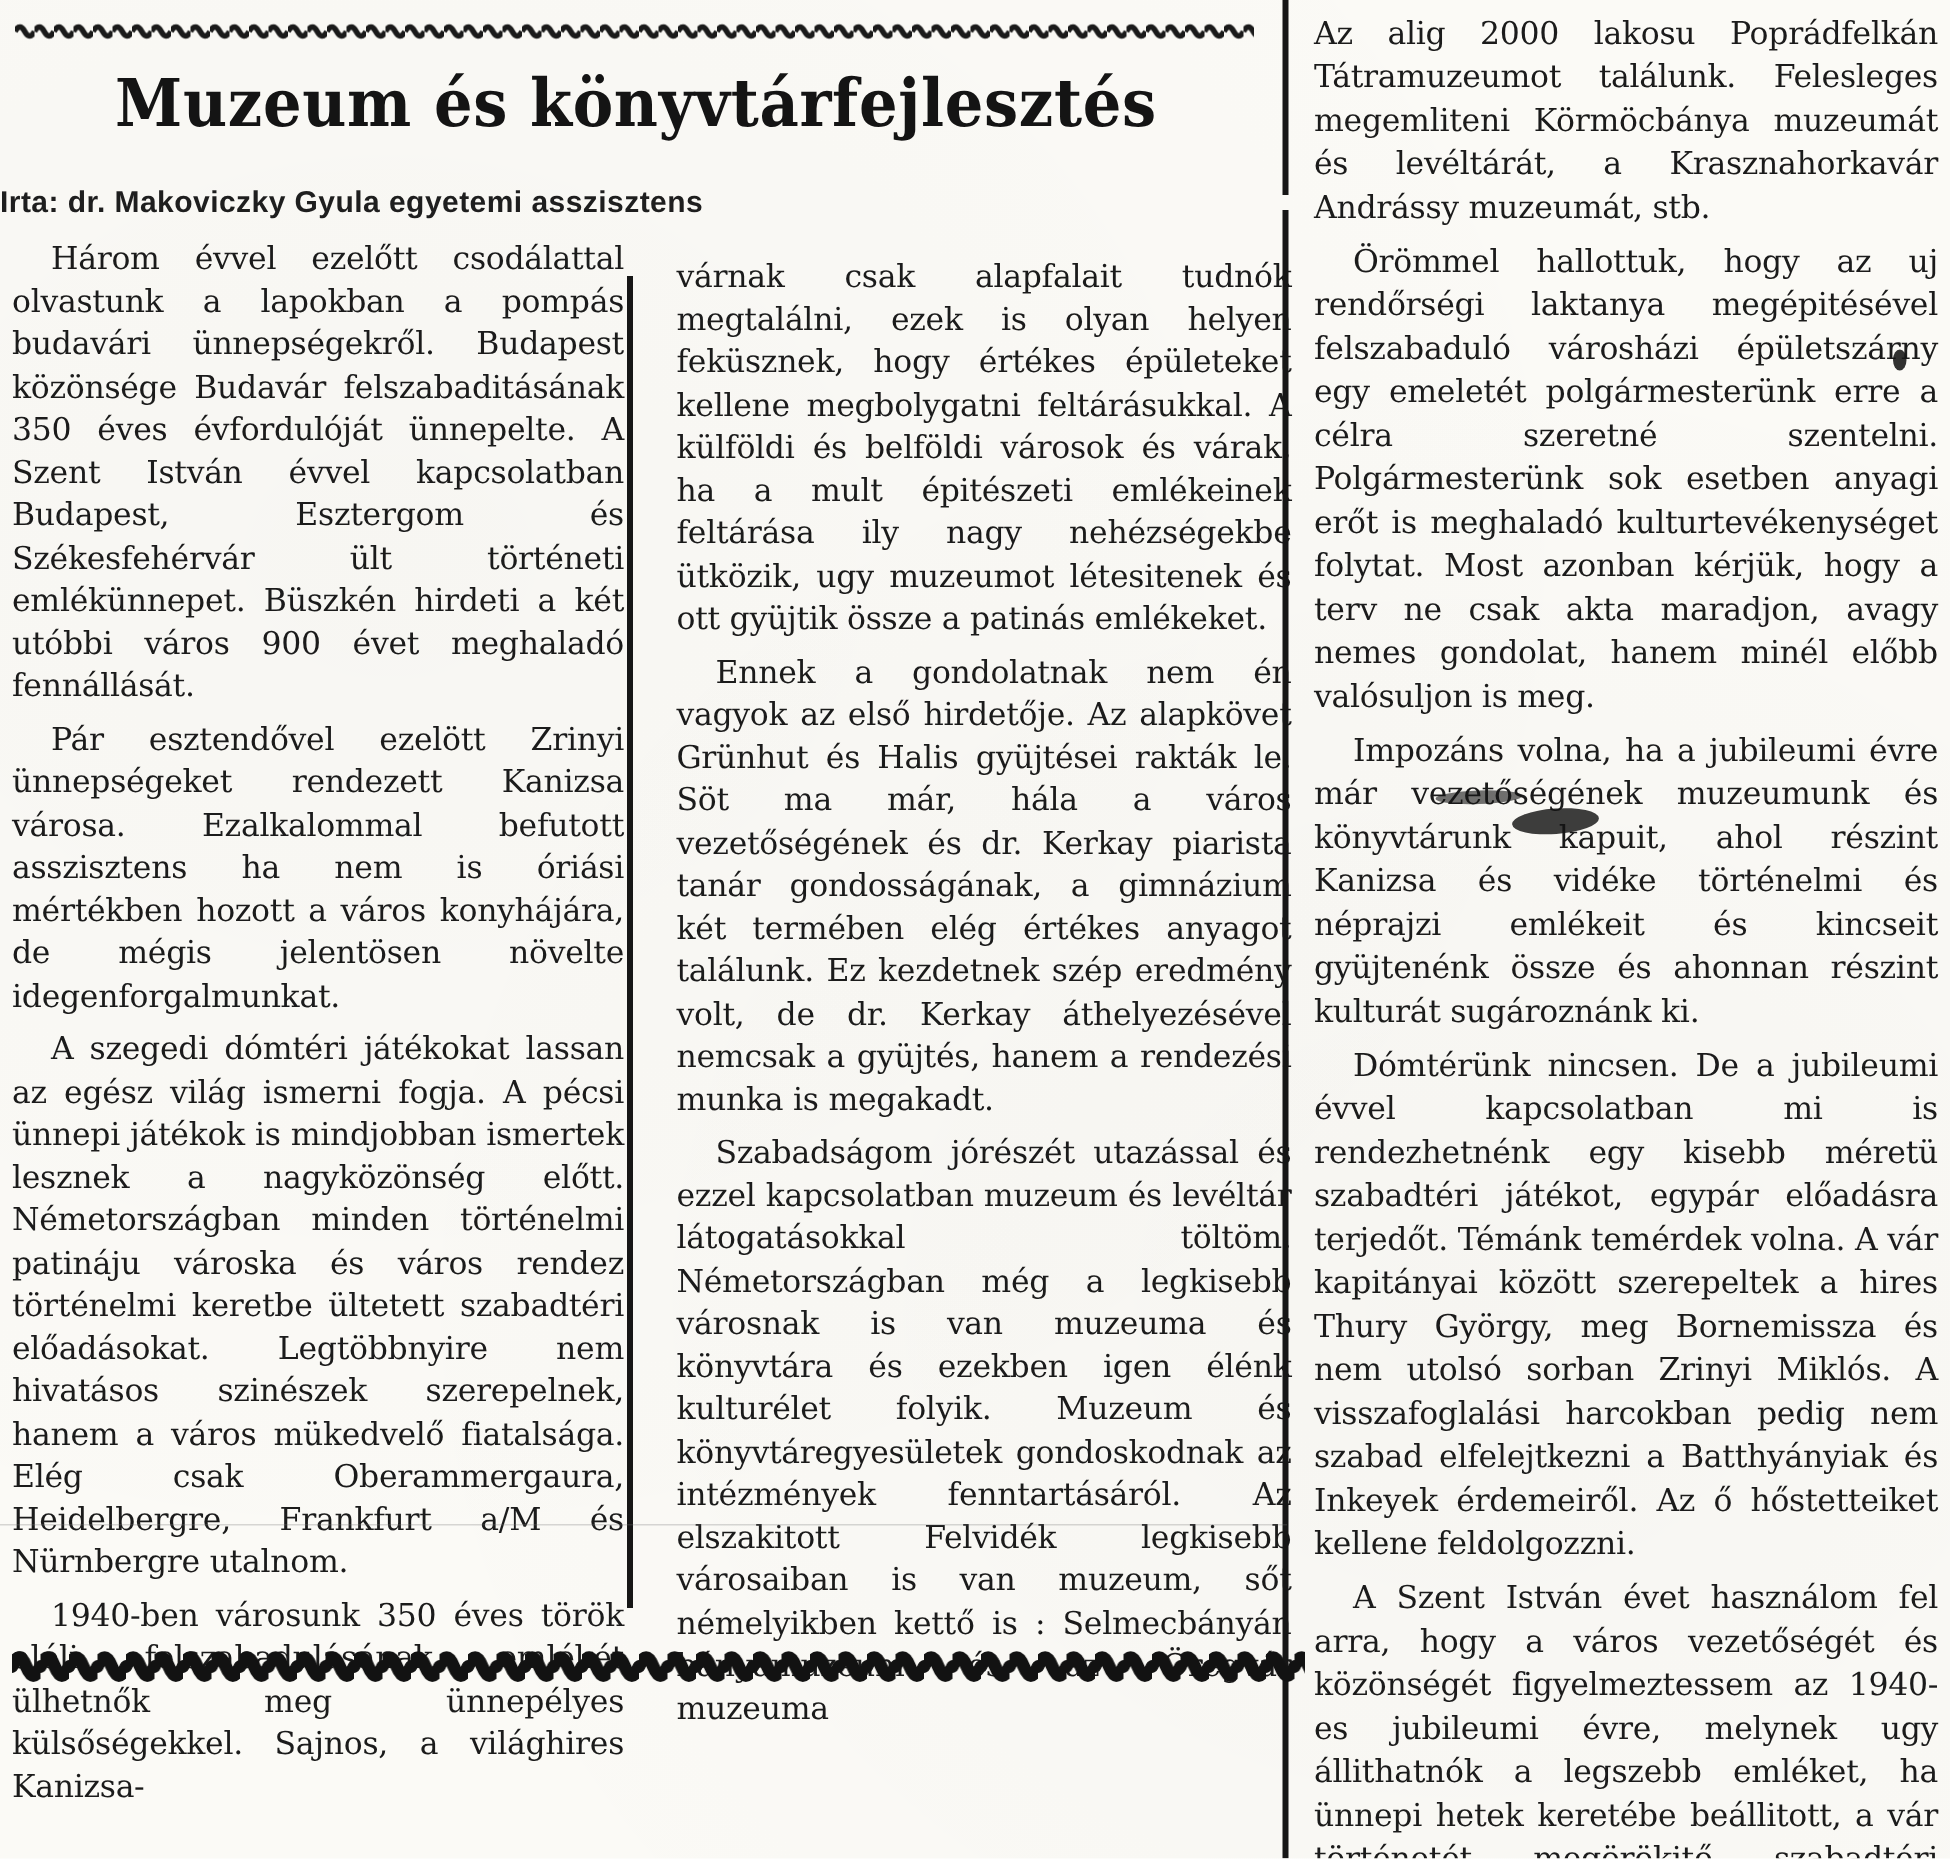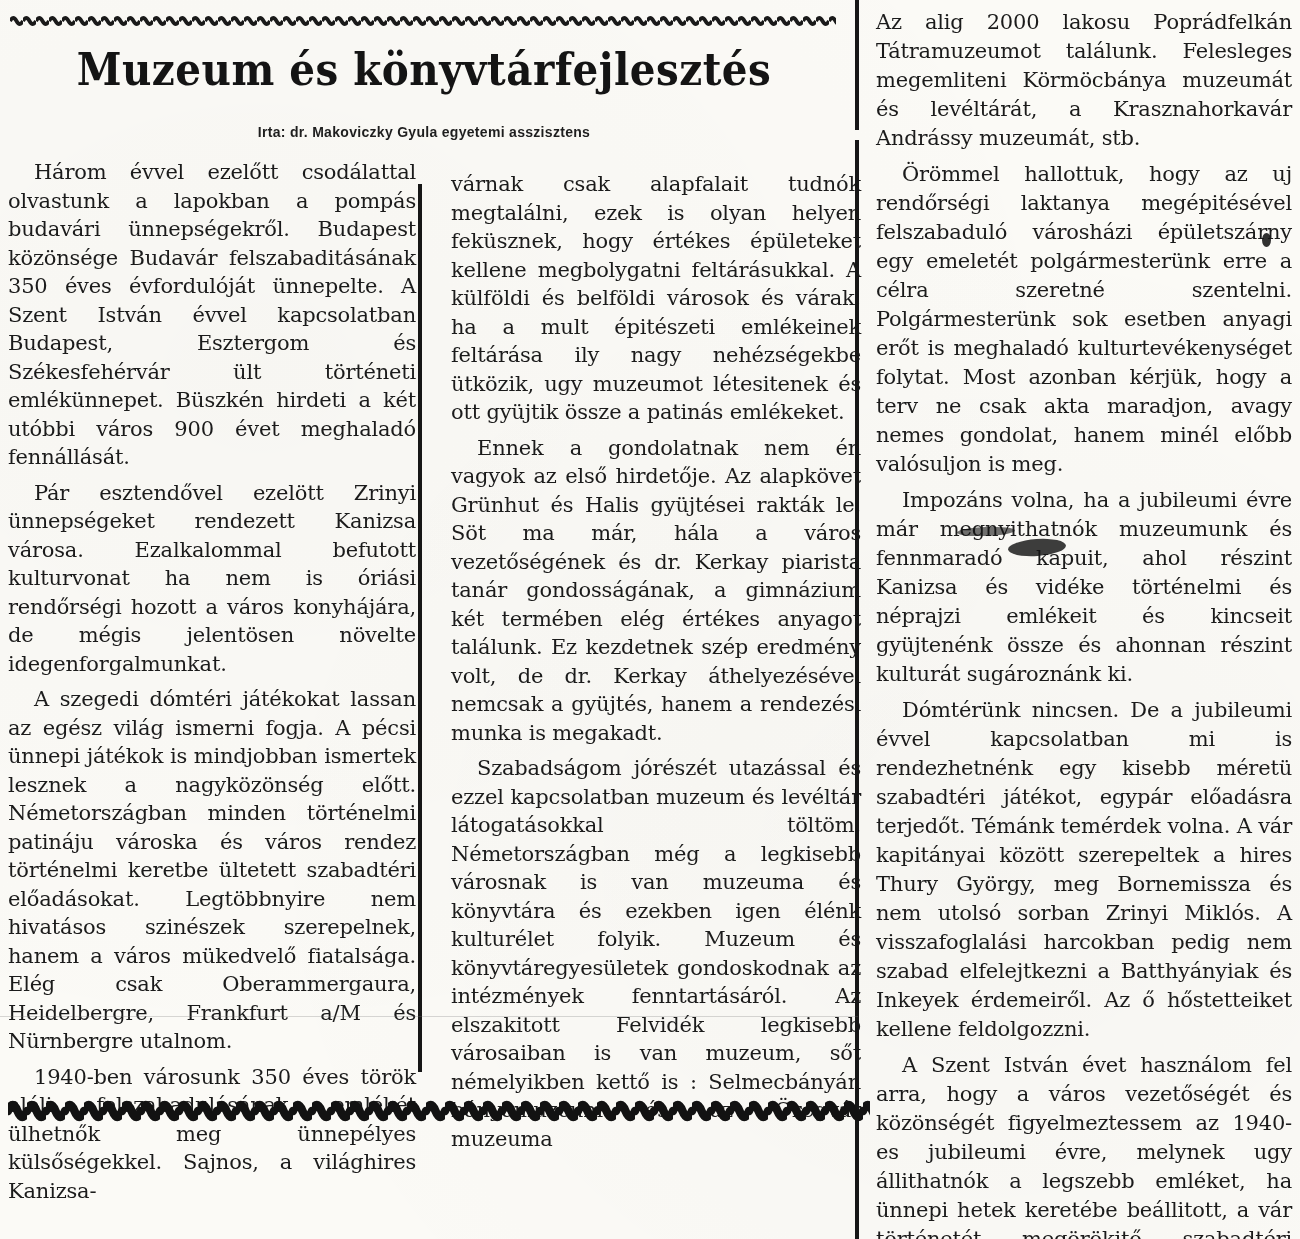--- a/index.html
+++ b/index.html
@@ -25,24 +25,24 @@
     font-family:"DejaVu Serif", serif;
     font-weight:bold;
     font-size:44px;
     letter-spacing:0.5px;
     transform:scaleX(.92);
     transform-origin:center;
     color:#141414;
   }
   .byline{
     position:absolute;left:0;top:124px;width:848px;
-    text-align:center;
+    text-align:left;
     font-family:"Liberation Sans", sans-serif;
     font-weight:bold;
-    font-size:14px;
+    font-size:20px;
     letter-spacing:0.3px;
     color:#1e1e1e;
   }
   .col{
     position:absolute;
     text-align:justify;
     font-size:21px;
     line-height:28.5px;
     letter-spacing:-0.2px;
     color:var(--ink);
@@ -74,35 +74,35 @@
       </pattern>
     </defs>
     <rect width="826" height="16" fill="url(#w-top)"></rect>
   </svg>
 
   <div class="headline">Muzeum és könyvtárfejlesztés</div>
   <div class="byline">Irta: dr. Makoviczky Gyula egyetemi asszisztens</div>
 
   <div class="col" id="col1">
     <p>Három évvel ezelőtt csodálattal olvastunk a lapokban a pompás budavári ünnepségekről. Budapest közönsége Budavár felszabaditásának 350 éves évfordulóját ünnepelte. A Szent István évvel kapcsolatban Budapest, Esztergom és Székesfehérvár ült történeti emlékünnepet. Büszkén hirdeti a két utóbbi város 900 évet meghaladó fennállását.</p>
-    <p>Pár esztendővel ezelött Zrinyi ünnepségeket rendezett Kanizsa városa. Ezalkalommal befutott kulturvonat ha nem is óriási rendőrségi hozott a város konyhájára, de mégis jelentösen növelte idegenforgalmunkat.</p>
+    <p>Pár esztendővel ezelött Zrinyi ünnepségeket rendezett Kanizsa városa. Ezalkalommal befutott asszisztens ha nem is óriási mértékben hozott a város konyhájára, de mégis jelentösen növelte idegenforgalmunkat.</p>
     <p>A szegedi dómtéri játékokat lassan az egész világ ismerni fogja. A pécsi ünnepi játékok is mindjobban ismertek lesznek a nagyközönség előtt. Németországban minden történelmi patináju városka és város rendez történelmi keretbe ültetett szabadtéri előadásokat. Legtöbbnyire nem hivatásos szinészek szerepelnek, hanem a város mükedvelő fiatalsága. Elég csak Oberammergaura, Heidelbergre, Frankfurt a/M és Nürnbergre utalnom.</p>
     <p>1940-ben városunk 350 éves török alóli felszabadulásának emlékét ülhetnők meg ünnepélyes külsőségekkel. Sajnos, a világhires Kanizsa-</p>
   </div>
 
   <div class="col" id="col2">
     <p class="noindent">várnak csak alapfalait tudnók megtalálni, ezek is olyan helyen feküsznek, hogy értékes épületeket kellene megbolygatni feltárásukkal. A külföldi és belföldi városok és várak, ha a mult épitészeti emlékeinek feltárása ily nagy nehézségekbe ütközik, ugy muzeumot létesitenek és ott gyüjtik össze a patinás emlékeket.</p>
     <p>Ennek a gondolatnak nem én vagyok az első hirdetője. Az alapkövet Grünhut és Halis gyüjtései rakták le. Söt ma már, hála a város vezetőségének és dr. Kerkay piarista tanár gondosságának, a gimnázium két termében elég értékes anyagot találunk. Ez kezdetnek szép eredmény volt, de dr. Kerkay áthelyezésével nemcsak a gyüjtés, hanem a rendezési munka is megakadt.</p>
     <p>Szabadságom jórészét utazással és ezzel kapcsolatban muzeum és levéltár látogatásokkal töltöm. Németországban még a legkisebb városnak is van muzeuma és könyvtára és ezekben igen élénk kulturélet folyik. Muzeum és könyvtáregyesületek gondoskodnak az intézmények fenntartásáról. Az elszakitott Felvidék legkisebb városaiban is van muzeum, sőt némelyikben kettő is : Selmecbányán bányamuzeum és az Öregvár muzeuma</p>
   </div>
 
   <div class="col" id="col3">
     <p class="noindent">Az alig 2000 lakosu Poprádfelkán Tátramuzeumot találunk. Felesleges megemliteni Körmöcbánya muzeumát és levéltárát, a Krasznahorkavár Andrássy muzeumát, stb.</p>
     <p>Örömmel hallottuk, hogy az uj rendőrségi laktanya megépitésével felszabaduló városházi épületszárny egy emeletét polgármesterünk erre a célra szeretné szentelni. Polgármesterünk sok esetben anyagi erőt is meghaladó kulturtevékenységet folytat. Most azonban kérjük, hogy a terv ne csak akta maradjon, avagy nemes gondolat, hanem minél előbb valósuljon is meg.</p>
-    <p>Impozáns volna, ha a jubileumi évre már megnyithatnók muzeumunk és fennmaradó kapuit, ahol részint Kanizsa és vidéke történelmi és néprajzi emlékeit és kincseit gyüjtenénk össze és ahonnan részint kulturát sugároznánk ki.</p>
+    <p>Impozáns volna, ha a jubileumi évre már vezetőségének muzeumunk és könyvtárunk kapuit, ahol részint Kanizsa és vidéke történelmi és néprajzi emlékeit és kincseit gyüjtenénk össze és ahonnan részint kulturát sugároznánk ki.</p>
     <p>Dómtérünk nincsen. De a jubileumi évvel kapcsolatban mi is rendezhetnénk egy kisebb méretü szabadtéri játékot, egypár előadásra terjedőt. Témánk temérdek volna. A vár kapitányai között szerepeltek a hires Thury György, meg Bornemissza és nem utolsó sorban Zrinyi Miklós. A visszafoglalási harcokban pedig nem szabad elfelejtkezni a Batthyányiak és Inkeyek érdemeiről. Az ő hőstetteiket kellene feldolgozzni.</p>
     <p>A Szent István évet használom fel arra, hogy a város vezetőségét és közönségét figyelmeztessem az 1940-es jubileumi évre, melynek ugy állithatnók a legszebb emléket, ha ünnepi hetek keretébe beállitott, a vár történetét megörökitő szabadtéri játékokkal és egy örökké fennmaradó muzeummal megünnepelnők a jelentős évfordulót.</p>
   </div>
 
   <div class="vrule" id="rule-left"></div>
   <div class="vrule" id="rule-right-a"></div>
   <div class="vrule" id="rule-right-b"></div>
 
   <svg class="wavy" style="left:8px;top:1098px;" width="862" height="26">
     <defs>

